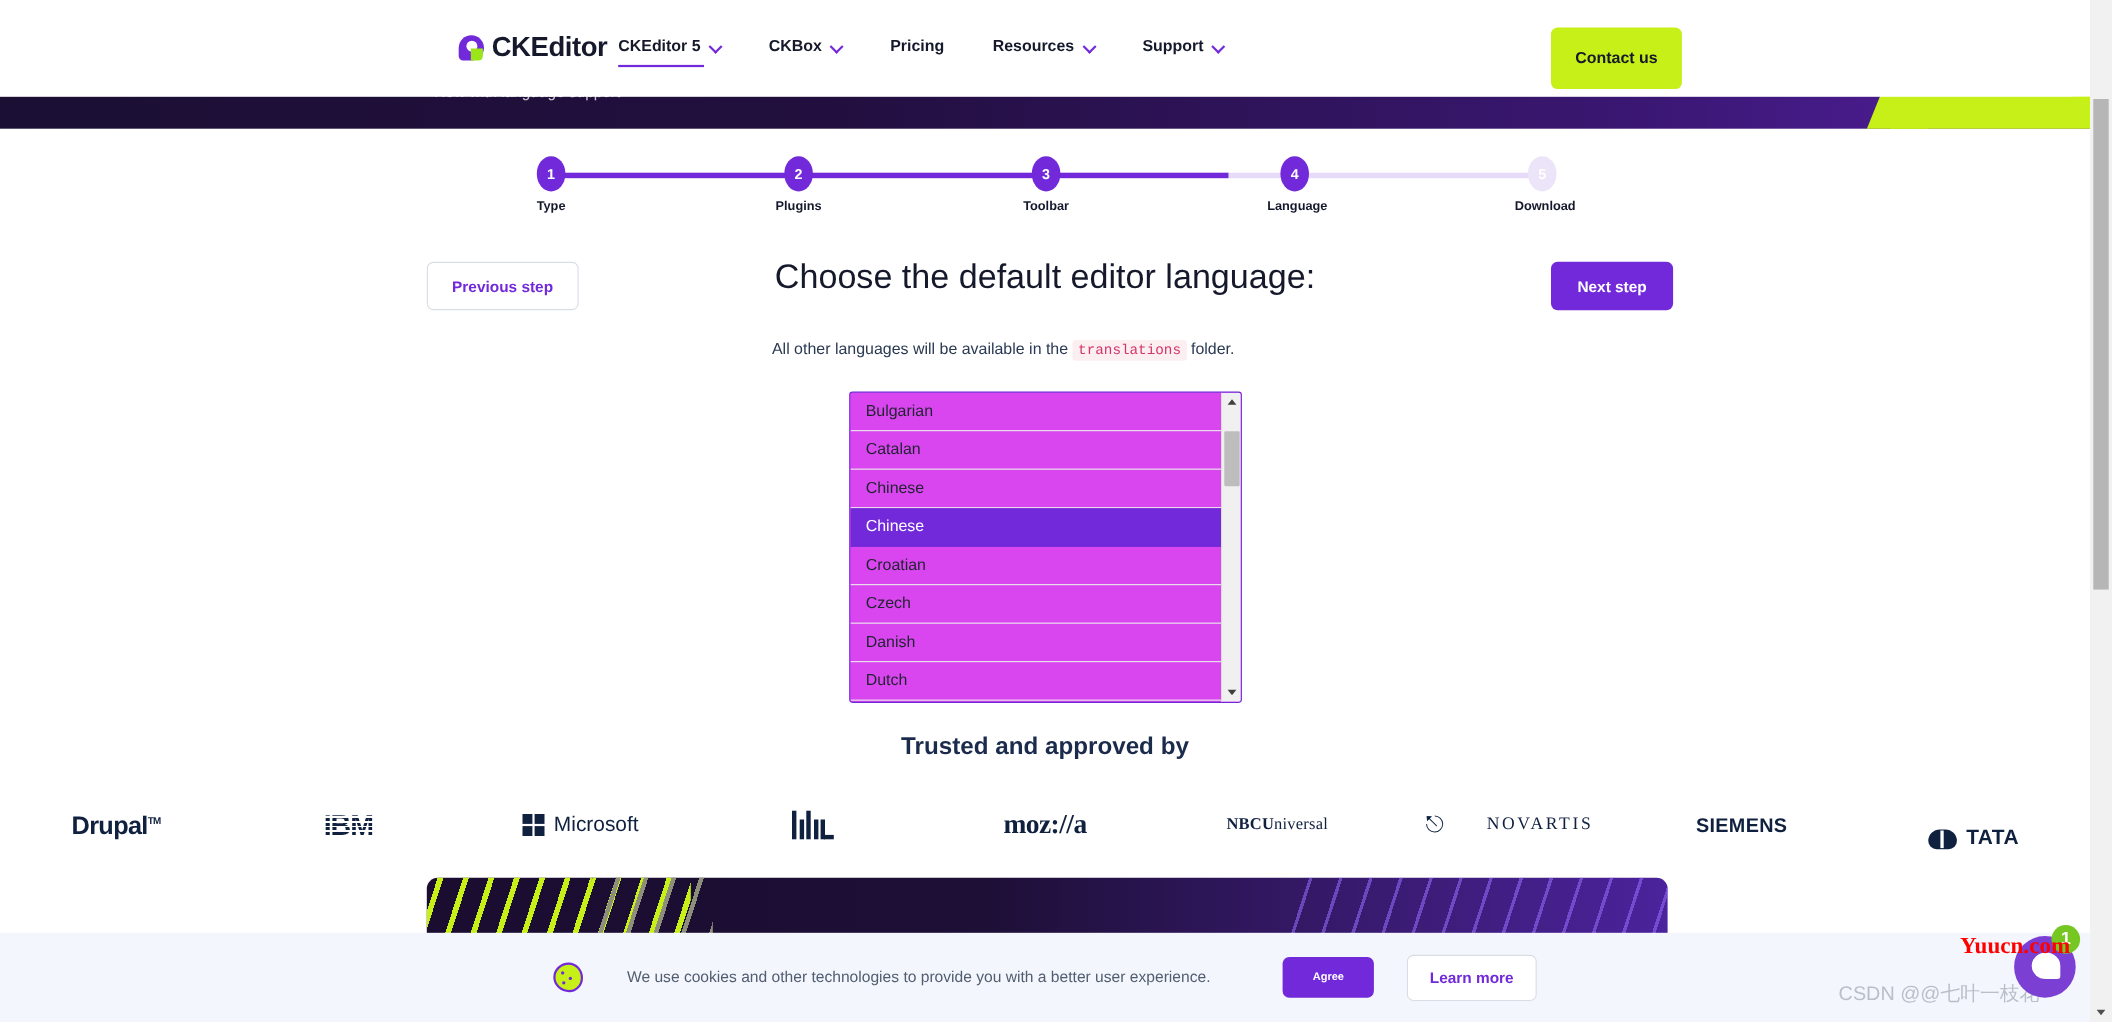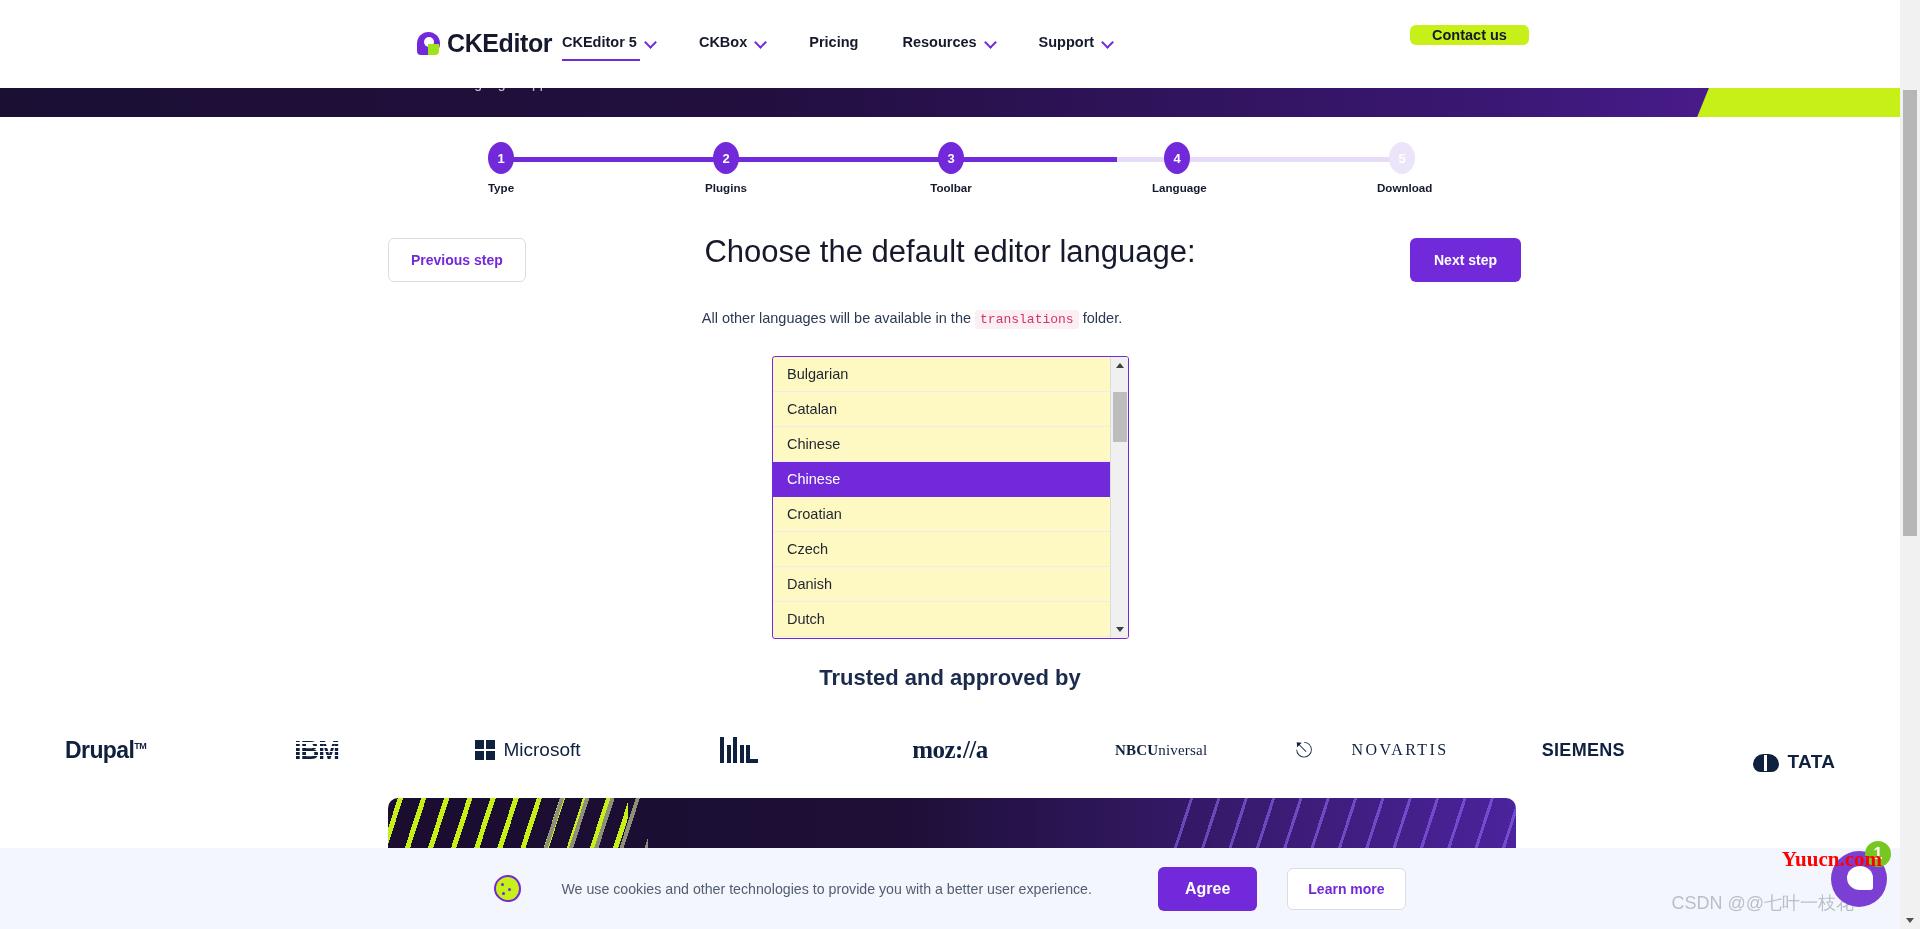--- a/index.html
+++ b/index.html
@@ -60,21 +60,21 @@
     content: ""; position: absolute; left: 0; top: 0;
     width: 7px; height: 7px;
     border-right: 2px solid #7229d9; border-bottom: 2px solid #7229d9;
     transform: rotate(45deg);
   }
   .contact-btn {
     position: absolute; left: 1410px; top: 25px;
     background: #c6f017; color: #15192b;
     font-size: 14.5px; font-weight: 700;
     border: none; border-radius: 6px;
-    padding: 2px 22px; cursor: pointer;
+    padding: 20px 22px; cursor: pointer;
   }
 
   
   .ribbon {
     position: absolute; left: 0; top: 85px; width: 1900px; height: 32px;
     background: linear-gradient(90deg, #1b0f34 0%, #220f3f 40%, #3a1772 78%, #4a1c8f 92%);
     overflow: hidden;
   }
   .ribbon .ghost-text {
     position: absolute; left: 395px; top: -10px;
@@ -145,21 +145,21 @@
     font-family: "Liberation Mono", monospace;
     background: #fbeff2; color: #d6336c;
     font-size: 13px; padding: 2px 5px; border-radius: 3px;
   }
 
   
   .select-wrap {
     position: absolute; left: 772px; top: 356px;
     width: 357px; height: 283px;
     border: 1px solid #7229d9; border-radius: 3px;
-    background: #fef9c3; overflow: hidden;
+    background: #d946ef; overflow: hidden;
     display: flex;
   }
   .opt-list { flex: 1; overflow: hidden; }
   .opt {
     height: 35px; line-height: 35px;
     padding-left: 14px;
     font-size: 14.5px; color: #1f2430;
     border-bottom: 1px solid #ececec;
     cursor: pointer;
   }
@@ -274,21 +274,21 @@
   }
   .cookie-icon .chip {
     position: absolute; width: 3px; height: 3px; border-radius: 50%; background: #7229d9;
   }
   .cookie-icon .chip.a { left: 7px; top: 8px; }
   .cookie-icon .chip.b { left: 14px; top: 13px; }
   .cookie-icon .chip.c { left: 8px; top: 17px; }
   .cookie-text { font-size: 14.2px; color: #525e70; margin-right: 50px; white-space: nowrap; }
   .agree-btn {
     background: #7229d9; color: #fff; border: none; border-radius: 6px;
-    font-size: 16px; font-weight: 700; padding: 13px 27px; cursor: pointer;
+    font-size: 10px; font-weight: 700; padding: 13px 27px; cursor: pointer;
     margin-right: 14px;
   }
   .learn-btn {
     background: #ffffff; color: #7229d9;
     border: 1px solid #d8dde6; border-radius: 6px;
     font-size: 14px; font-weight: 700; padding: 12px 20px; cursor: pointer;
   }
 
   
   .chat-widget {

